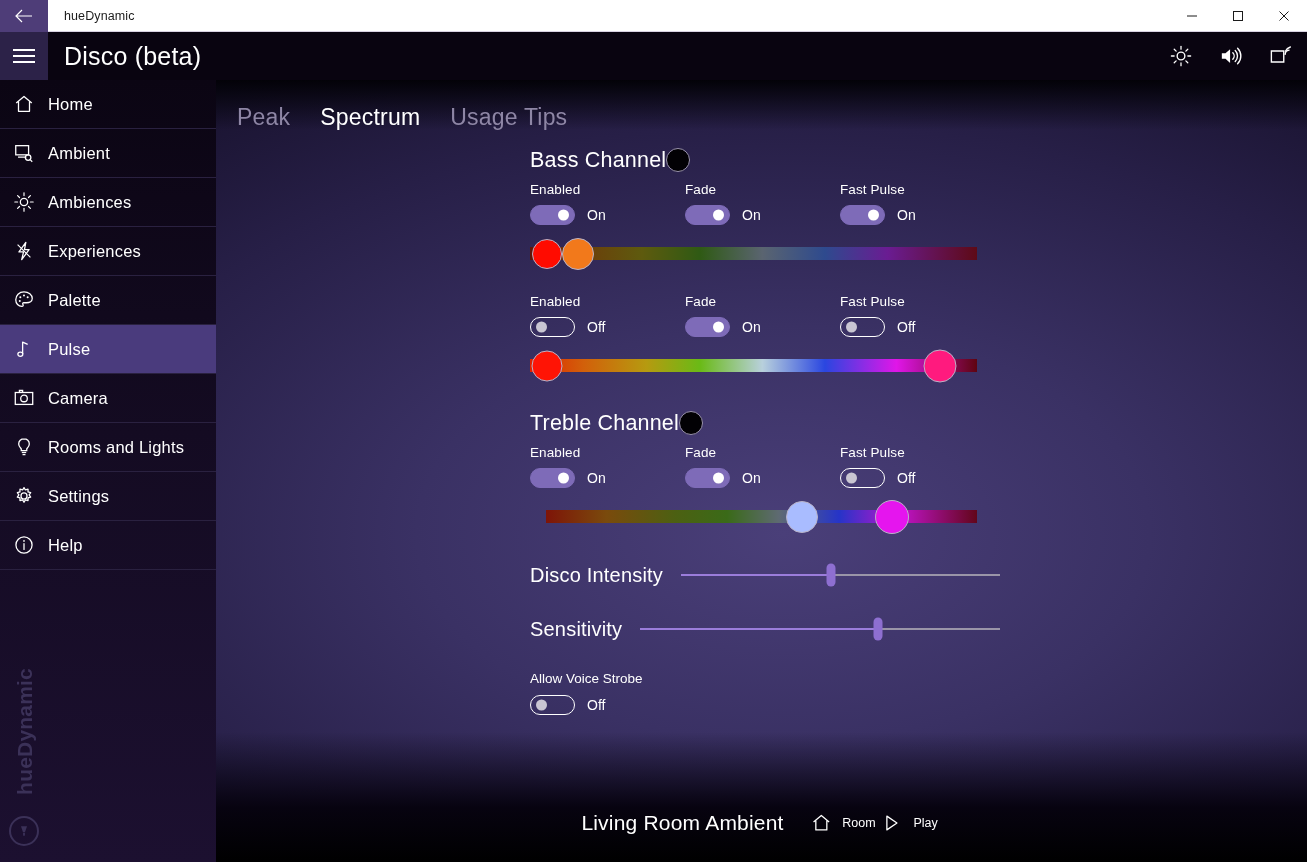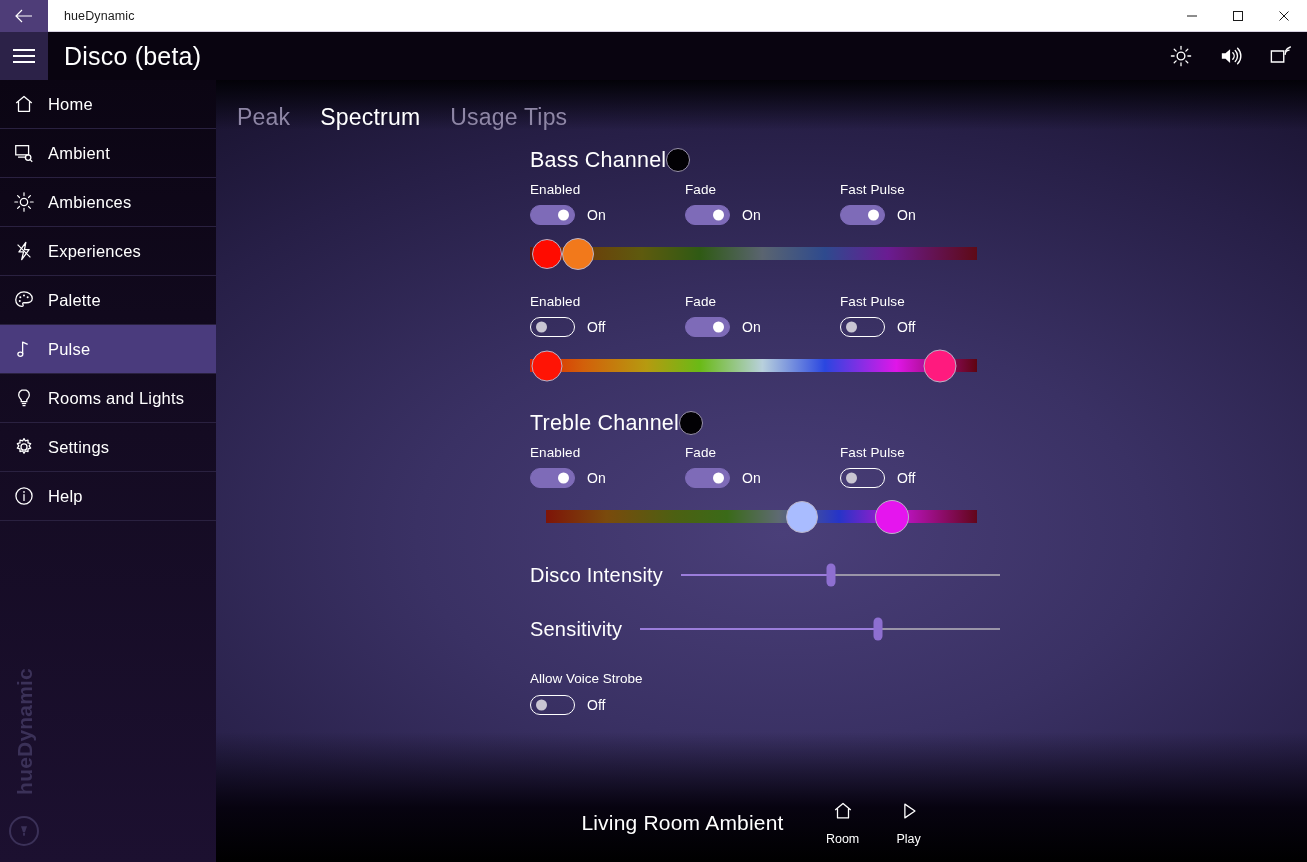--- a/index.html
+++ b/index.html
@@ -179,21 +179,21 @@
   
   .bottombar {
     position: absolute; bottom: 0; left: 216px; width: 1091px; height: 78px;
     display: flex; align-items: center; justify-content: center; gap: 0;
     z-index: 5;
   }
   .now-playing {
     font-size: 21px; color: #ffffff; letter-spacing: .2px; margin-right: 26px;
   }
   .bb-btn {
-    width: 66px; display: flex; flex-direction: column; align-items: center;
+    width: 66px; display: flex; align-items: center;
     justify-content: center; color: #ffffff; gap: 10px;
   }
   .bb-label { font-size: 12.5px; color: #ffffff; }
 </style>
 </head>
 <body>
 
 <div class="app">
 
   <div class="titlebar">
@@ -334,20 +334,30 @@
     <div class="nav-item active">
       <span class="nav-ico">
         <svg width="22" height="22" viewBox="0 0 24 24">
           <path d="M10.5 17.5 V4.5 L16 7" fill="none" stroke="#fff" stroke-width="1.4" stroke-linejoin="round"></path>
           <ellipse cx="8" cy="17.8" rx="2.7" ry="2.3" fill="none" stroke="#fff" stroke-width="1.4"></ellipse>
         </svg>
       </span>
       <span class="nav-label">Pulse</span>
     </div>
 
+    <div class="nav-item">
+      <span class="nav-ico">
+        <svg width="22" height="22" viewBox="0 0 24 24">
+          <rect x="2.5" y="6" width="19" height="13" fill="none" stroke="#fff" stroke-width="1.4"></rect>
+          <circle cx="12" cy="12.5" r="3.6" fill="none" stroke="#fff" stroke-width="1.4"></circle>
+          <path d="M7 6 V3.8 H10.5 V6" fill="none" stroke="#fff" stroke-width="1.4"></path>
+        </svg>
+      </span>
+      <span class="nav-label">Camera</span>
+    </div>
 
     <div class="nav-item">
       <span class="nav-ico">
         <svg width="22" height="22" viewBox="0 0 24 24">
           <path d="M12 3 C8.7 3 6.2 5.5 6.2 8.6 C6.2 11 7.8 12.6 9 14 V16 H15 V14 C16.2 12.6 17.8 11 17.8 8.6 C17.8 5.5 15.3 3 12 3 Z" fill="none" stroke="#fff" stroke-width="1.4"></path>
           <path d="M9.6 18 H14.4" stroke="#fff" stroke-width="1.4"></path>
           <path d="M10.4 20.3 H13.6" stroke="#fff" stroke-width="1.4"></path>
         </svg>
       </span>
       <span class="nav-label">Rooms and Lights</span>

